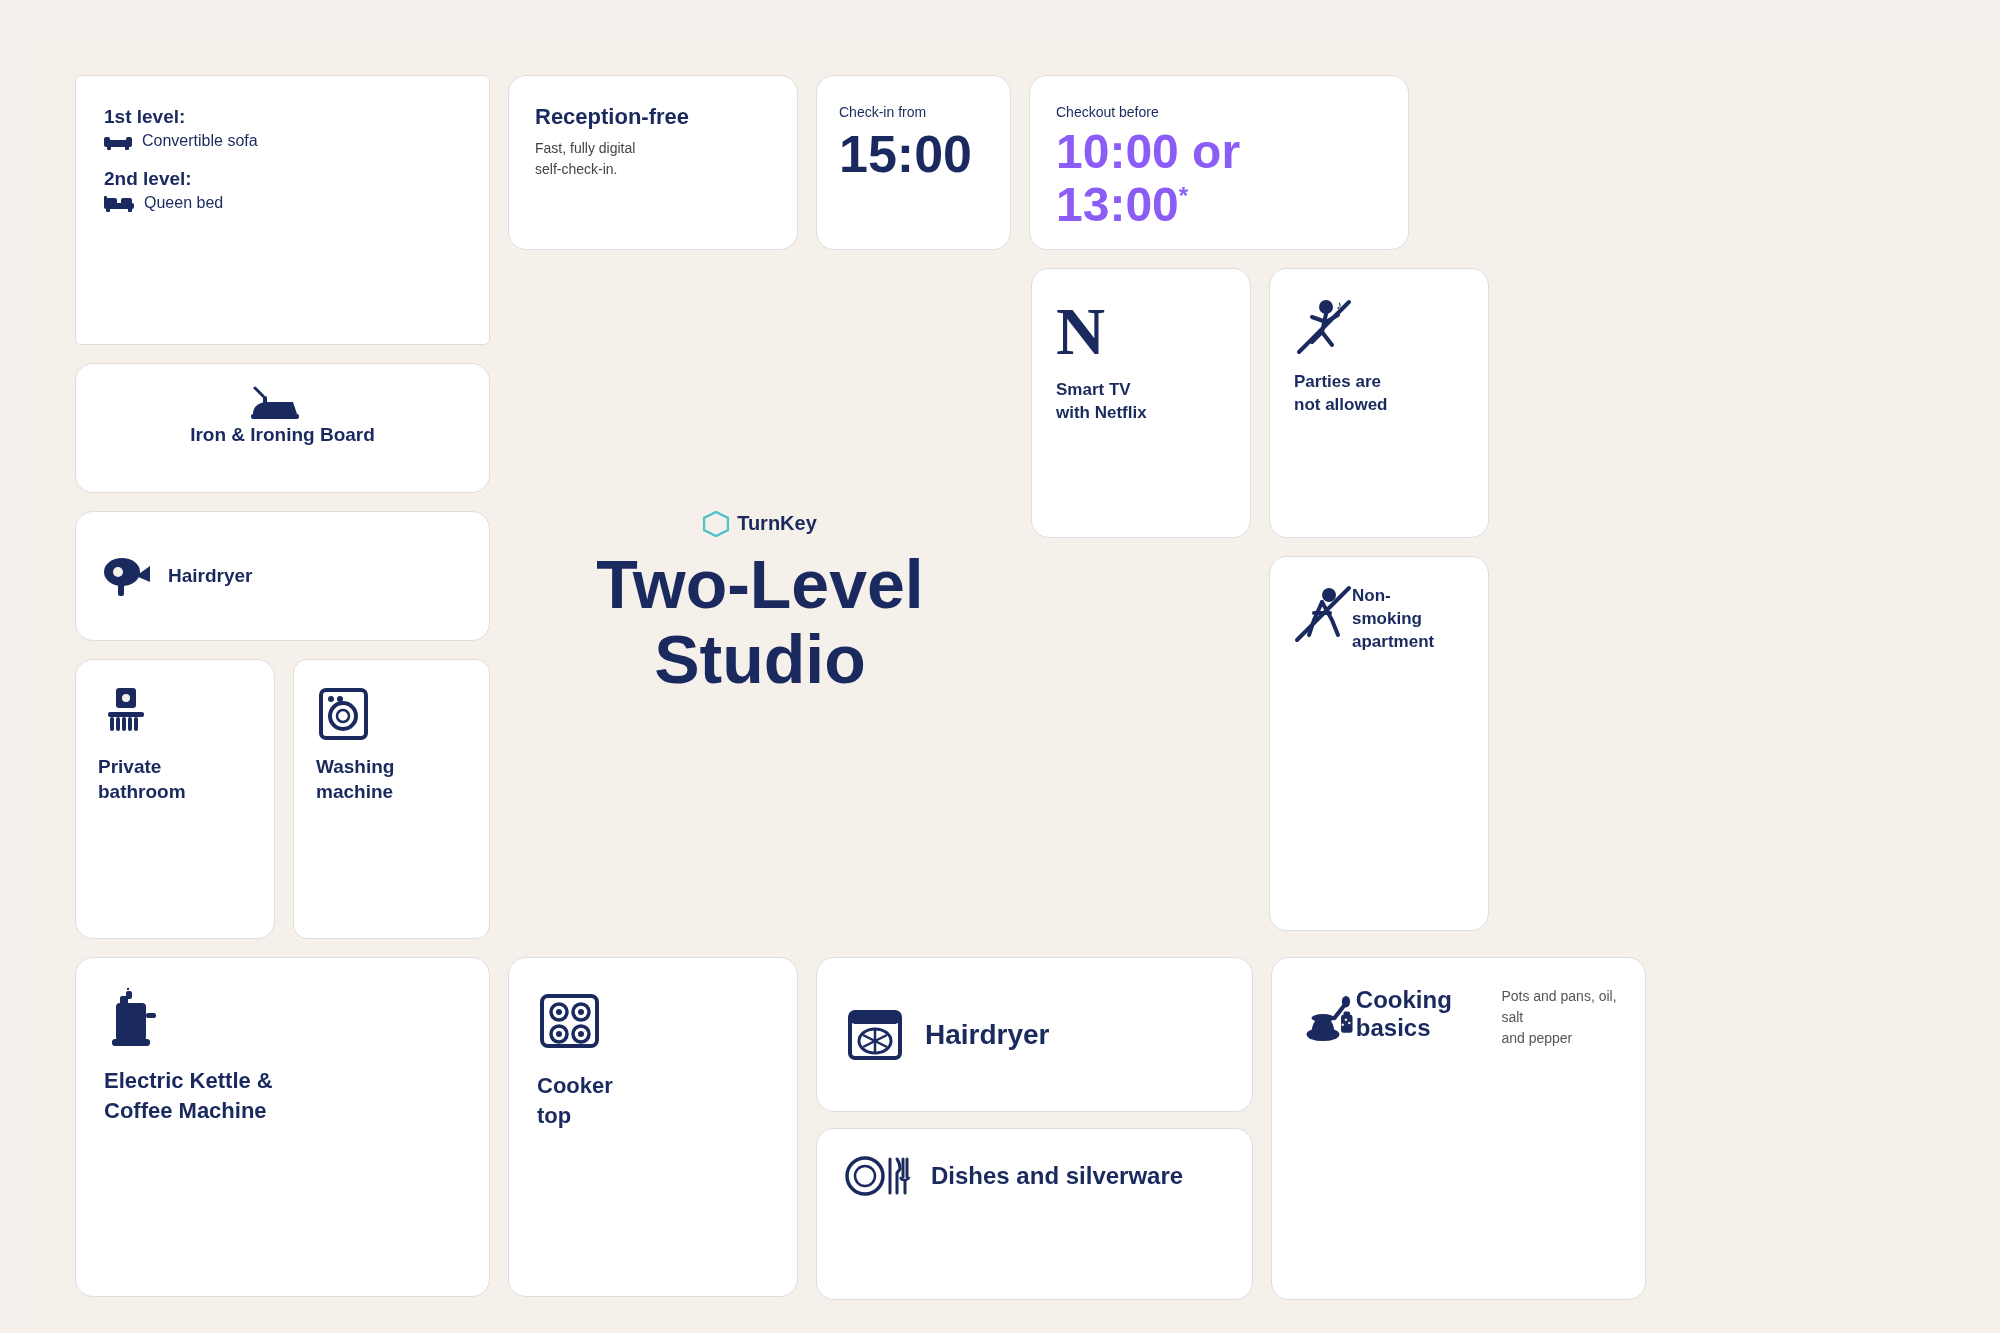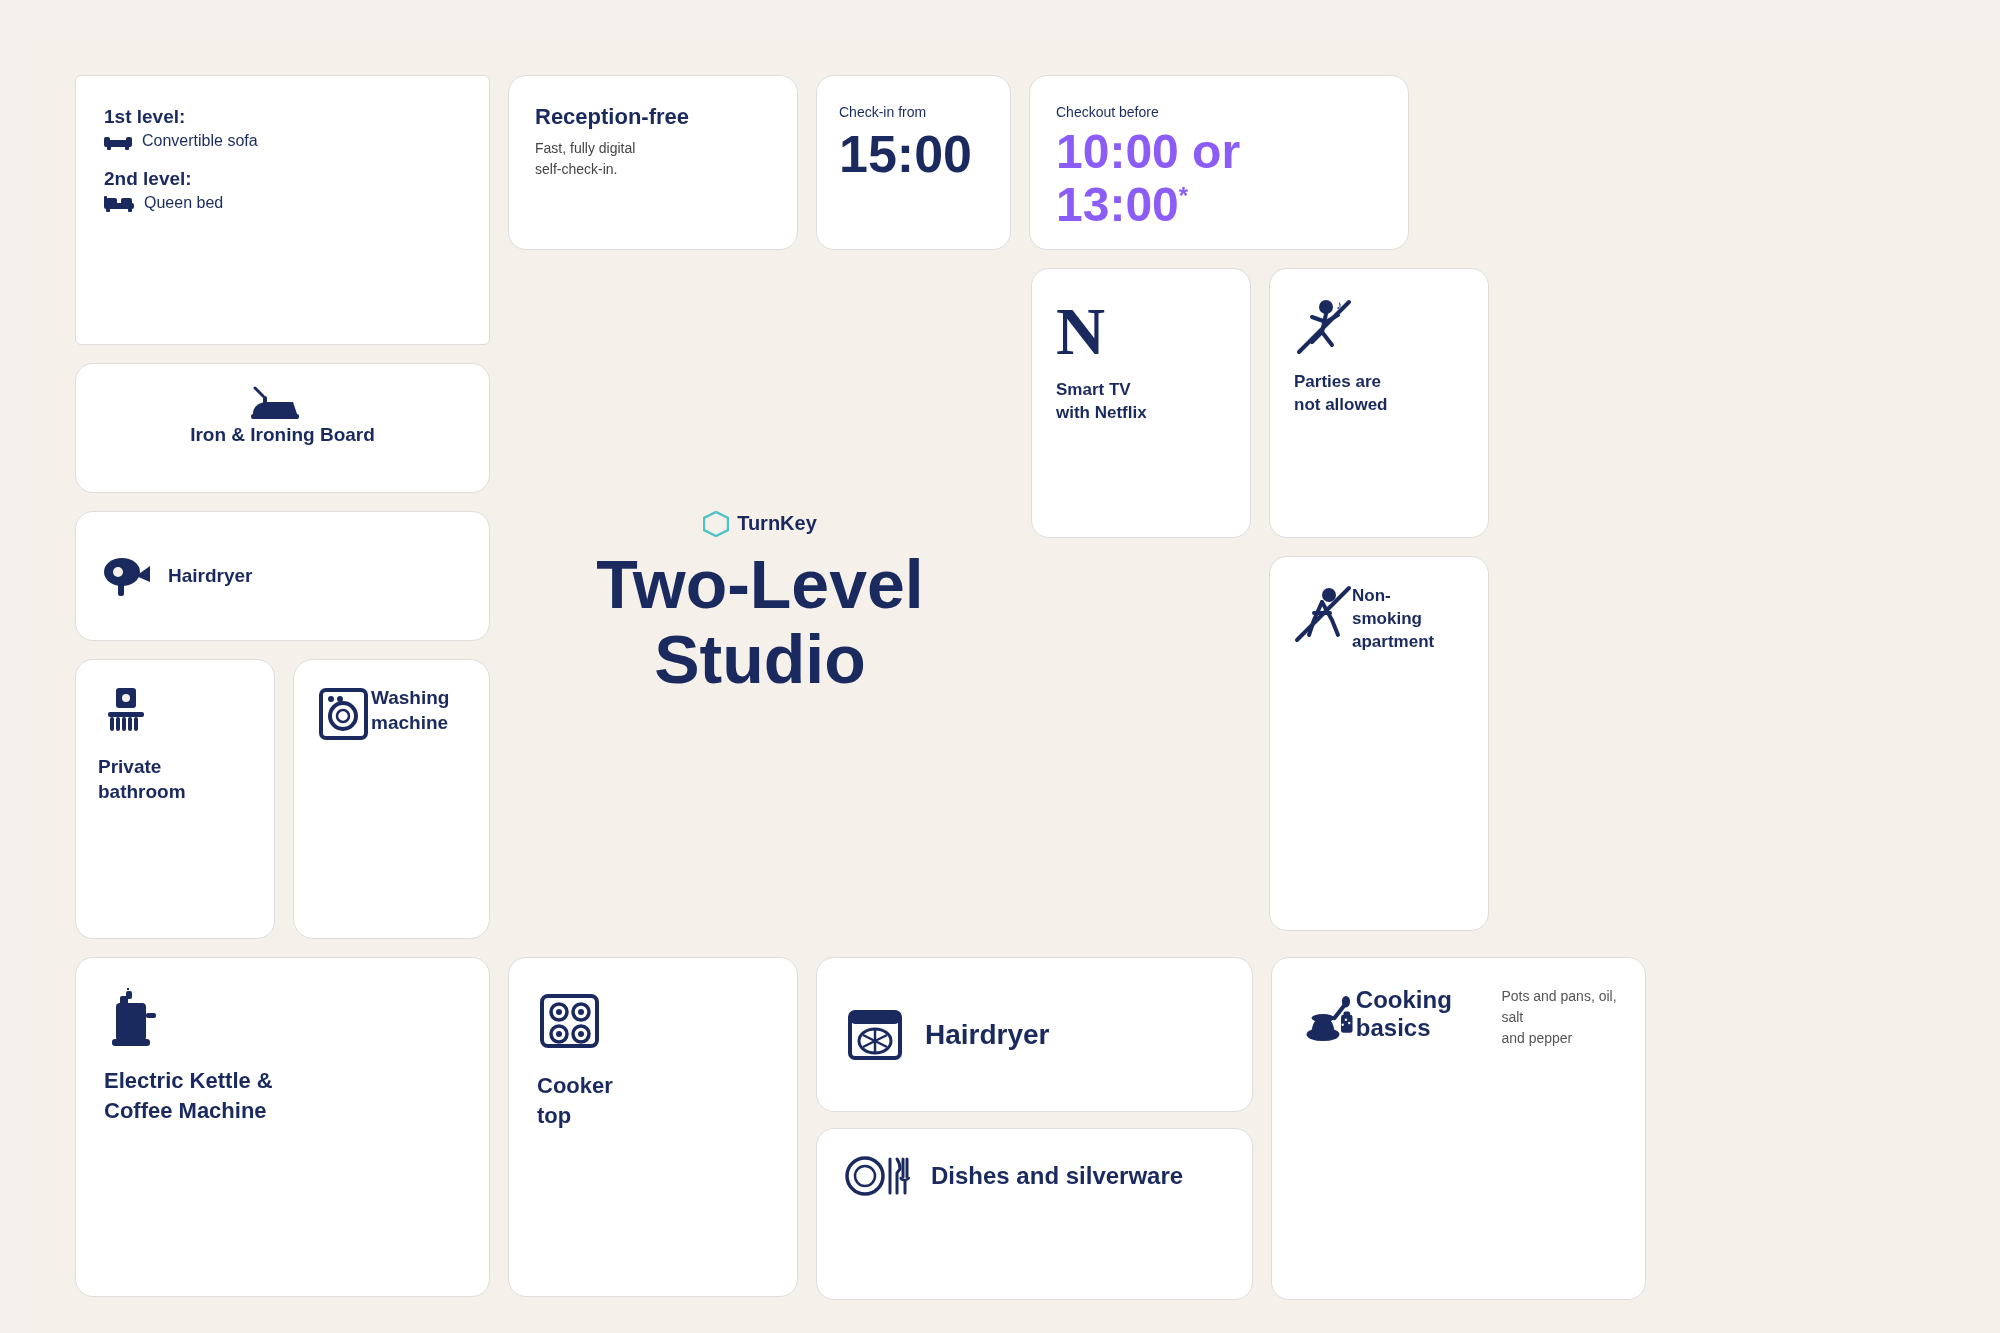--- a/index.html
+++ b/index.html
@@ -91,21 +91,21 @@
         <rect x="10" y="26" width="36" height="5" rx="2" fill="#1a2a5e"></rect>
         <rect x="12" y="31" width="4" height="14" rx="2" fill="#1a2a5e"></rect>
         <rect x="18" y="31" width="4" height="14" rx="2" fill="#1a2a5e"></rect>
         <rect x="24" y="31" width="4" height="14" rx="2" fill="#1a2a5e"></rect>
         <rect x="30" y="31" width="4" height="14" rx="2" fill="#1a2a5e"></rect>
         <rect x="36" y="31" width="4" height="14" rx="2" fill="#1a2a5e"></rect>
       </svg>
       <span style="font-size:19px;font-weight:600;color:#1a2a5e;line-height:1.3;">Private<br>bathroom</span>
     </div>
 
-    <div style="position:absolute;left:218px;top:584px;width:197px;height:280px;background:#fff;border-radius:20px;border:1.5px solid #ddd;padding:26px 22px;display:flex;flex-direction:row;align-items:flex-start;">
+    <div style="position:absolute;left:218px;top:584px;width:197px;height:280px;background:#fff;border-radius:14px;border:1.5px solid #ddd;padding:26px 22px;display:flex;flex-direction:column;align-items:flex-start;">
       <svg width="55" height="55" viewBox="0 0 55 55" style="margin-bottom:14px;">
         <rect x="5" y="4" width="45" height="48" rx="5" fill="none" stroke="#1a2a5e" stroke-width="4"></rect>
         <circle cx="27" cy="30" r="13" fill="none" stroke="#1a2a5e" stroke-width="4"></circle>
         <circle cx="27" cy="30" r="6" fill="none" stroke="#1a2a5e" stroke-width="2.5"></circle>
         <circle cx="15" cy="13" r="3" fill="#1a2a5e"></circle>
         <circle cx="24" cy="13" r="3" fill="#1a2a5e"></circle>
       </svg>
       <span style="font-size:19px;font-weight:600;color:#1a2a5e;line-height:1.3;">Washing<br>machine</span>
     </div>
 

